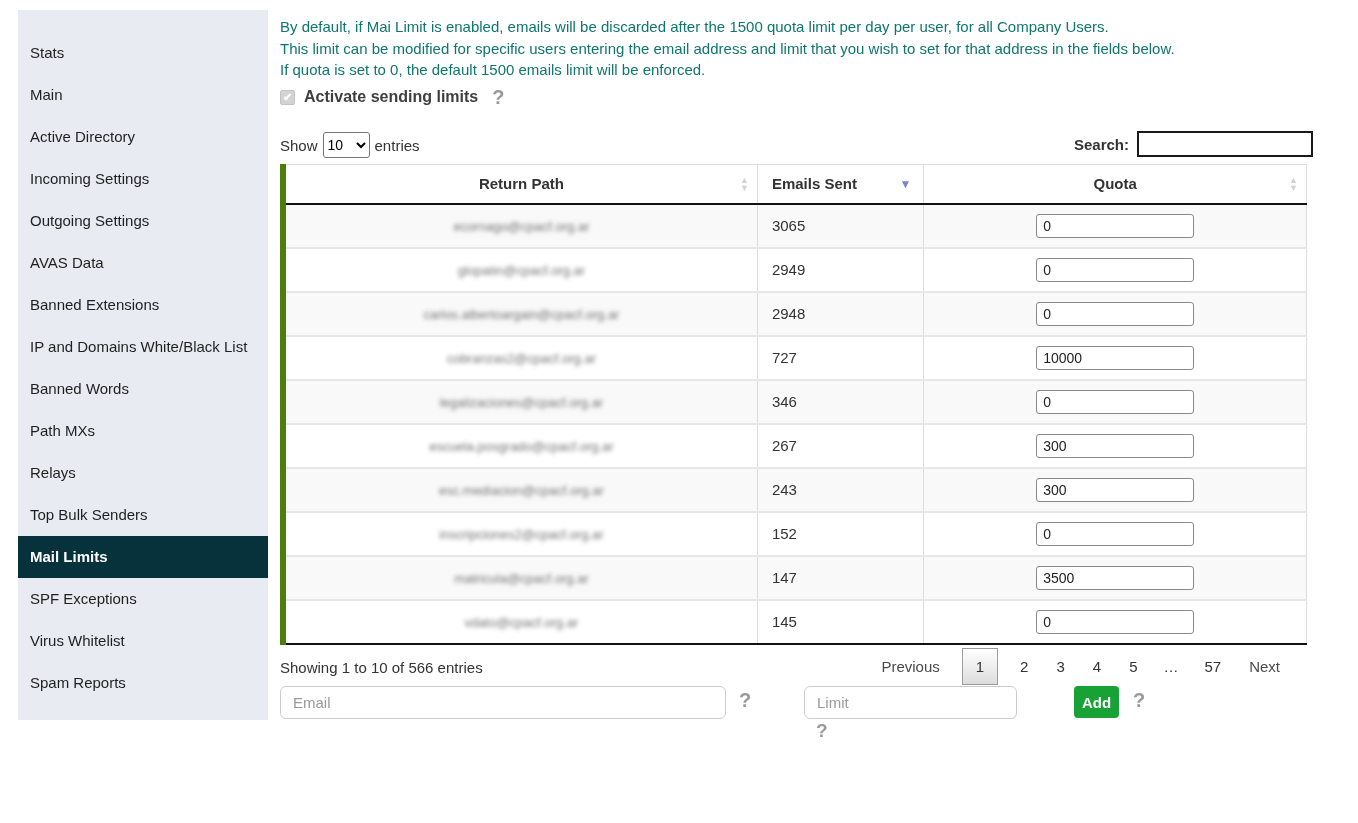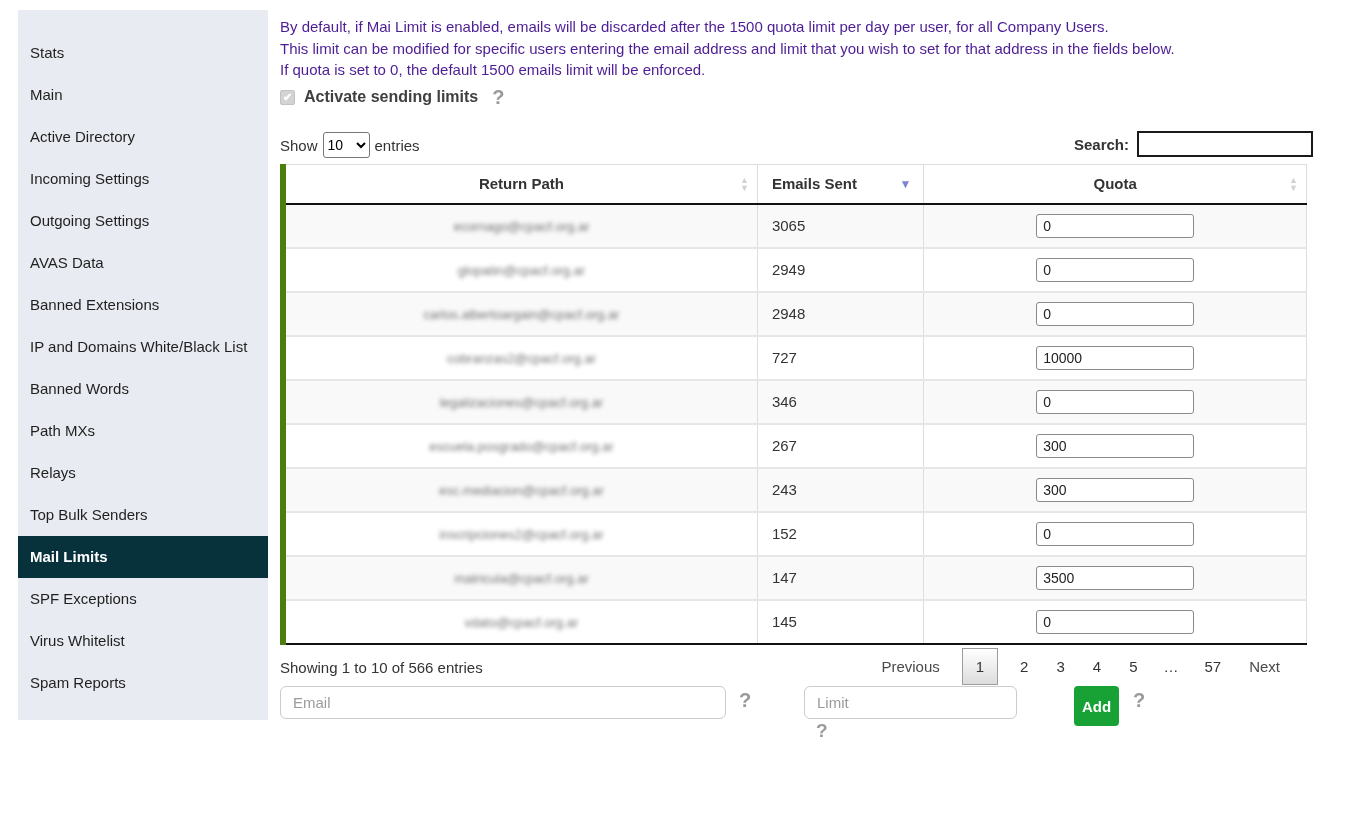--- a/index.html
+++ b/index.html
@@ -6,21 +6,21 @@
   html,body { background:#fff; }
   body { font-family:"Liberation Sans", sans-serif; }
   .screen { position:relative; width:1358px; height:823px; background:#fff; overflow:hidden; }
 
   
   .sidebar { position:absolute; left:18px; top:10px; width:250px; height:710px;
              background:#e9ebf2; padding-top:22px; }
   .sidebar-item { height:42px; line-height:42px; padding-left:12px; font-size:15px;
                   color:#1f1f1f; cursor:pointer; white-space:nowrap; }
   .sidebar-item.selected { background:#07323c; color:#ffffff; font-weight:700; }
-  .intro { position:absolute; left:280px; top:16px; font-size:15px; line-height:21.5px; color:#4c1d95; }
+  .intro { position:absolute; left:280px; top:16px; font-size:15px; line-height:21.5px; color:#0f766e; }
 
   .activate-row { position:absolute; left:280px; top:87px; display:flex; align-items:center; }
   .checkbox { width:15px; height:15px; background:#d3d3d3; border:1px solid #c3c3c3; border-radius:2px;
               color:#fff; font-size:11px; line-height:13px; text-align:center; font-weight:bold; }
   .activate-label { margin-left:9px; font-size:16px; font-weight:700; color:#3f3f3f; }
   .help { color:#9a9a9a; font-weight:800; font-size:20px; line-height:20px; cursor:pointer; }
   .activate-row .help { margin-left:14px; }
 
   
   .show-row { position:absolute; left:280px; top:132px; display:flex; align-items:center;
@@ -68,21 +68,21 @@
 
   
   .add-form { position:absolute; left:280px; top:686px; width:1030px; height:60px; }
   .text-box { height:33px; border:1px solid #ccc; border-radius:6px; font-size:15px;
               padding:0 12px; color:#222; background:#fff; }
   .text-box::placeholder { color:#9b9b9b; }
   .email-input { position:absolute; left:0; top:0; width:446px; }
   .email-help { position:absolute; left:459px; top:4px; }
   .limit-input { position:absolute; left:524px; top:0; width:213px; }
   .limit-help-below { position:absolute; left:536px; top:35px; font-size:19px; }
-  .add-btn { position:absolute; left:794px; top:0; width:45px; height:40px; background:#18a236;
+  .add-btn { position:absolute; left:794px; top:0; width:45px; height:32px; background:#18a236;
              border:none; border-radius:4px; color:#fff; font-size:15px; font-weight:700;
              font-family:"Liberation Sans",sans-serif; cursor:pointer; }
   .add-help { position:absolute; left:853px; top:4px; }
 </style>
 </head>
 <body>
 
 <div class="screen">
 
   <nav class="sidebar">

